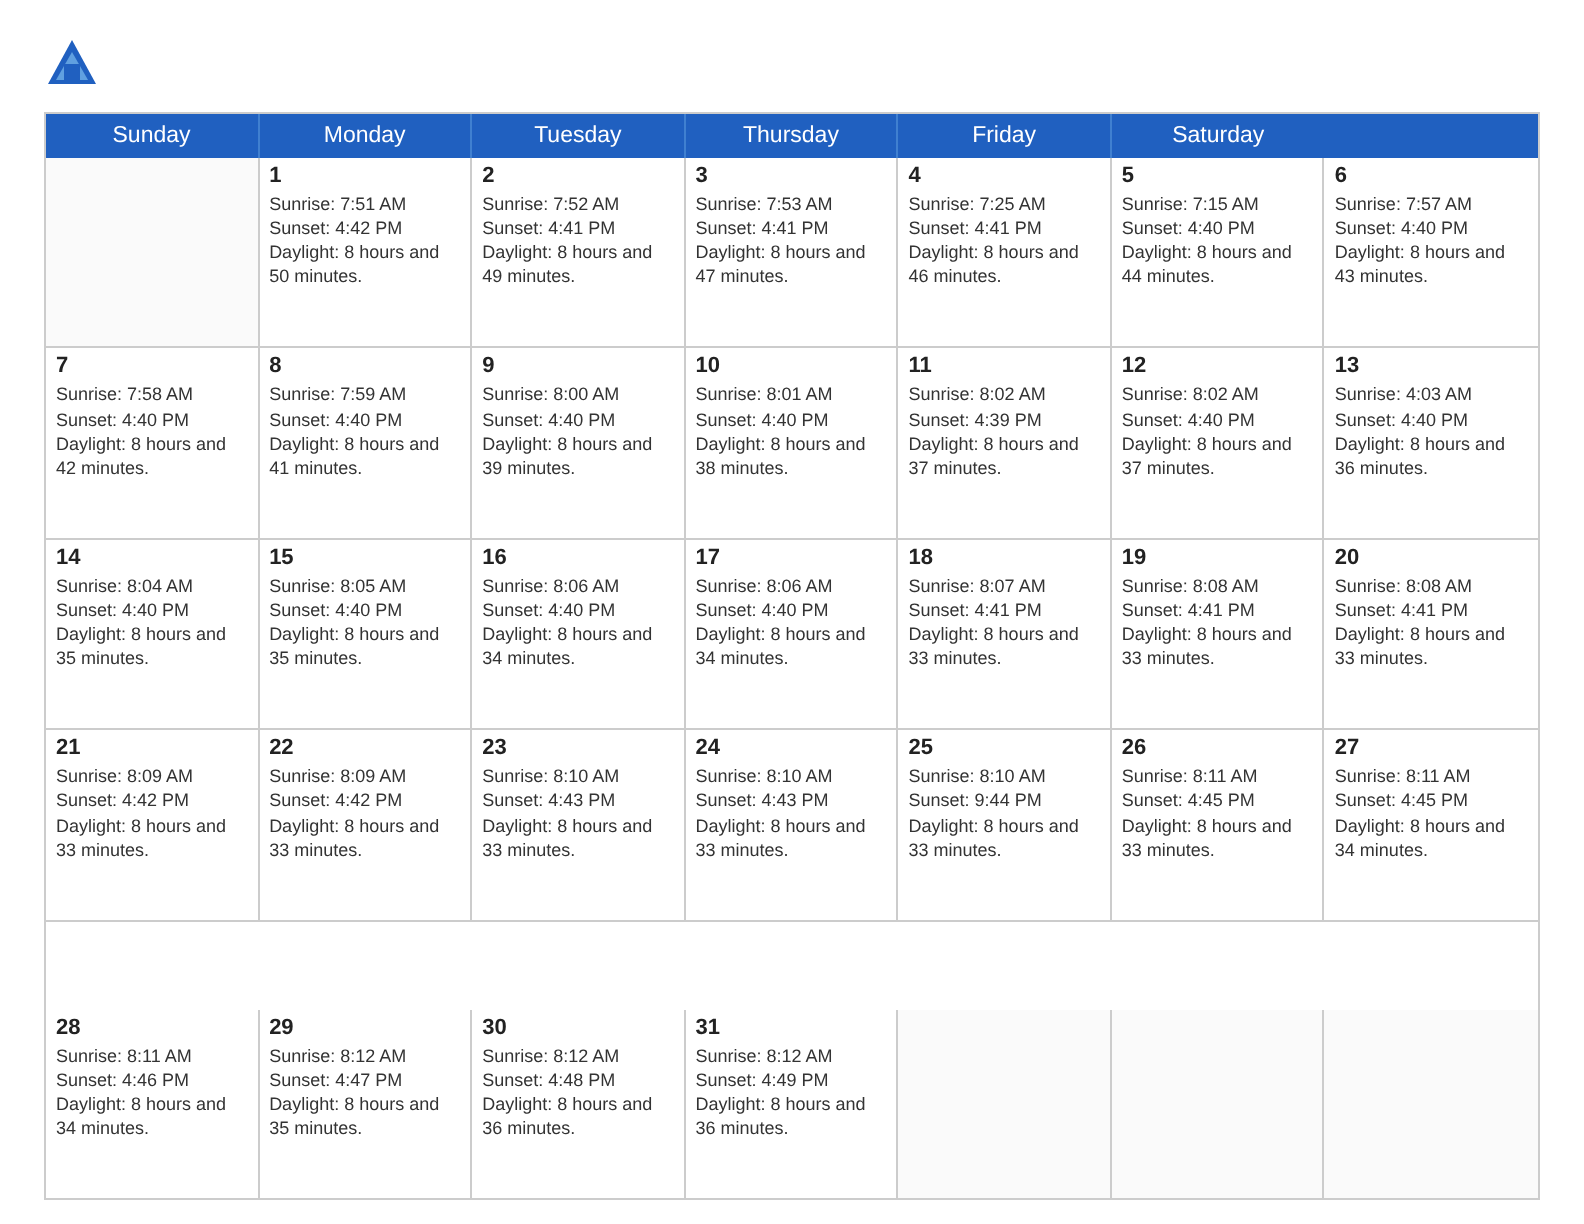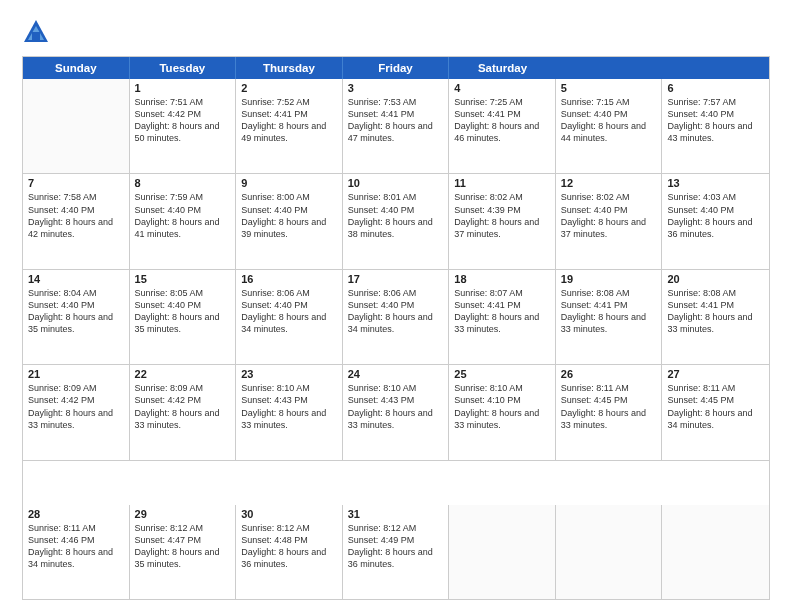--- a/index.html
+++ b/index.html
@@ -67,21 +67,21 @@
       border: 1px solid #ccc;
     }
     .cal-header {
       display: grid;
       grid-template-columns: repeat(7, 1fr);
       background: #2060c0;
     }
     .cal-header-cell {
       color: #fff;
       font-size: 11.5px;
-      font-weight: bold;
+      font-weight: normal;
       text-align: center;
       padding: 5px 2px;
       border-right: 1px solid #4080d0;
     }
     .cal-header-cell:last-child { border-right: none; }
     .cal-body {
       display: flex;
       flex-direction: column;
       flex: 1;
     }
@@ -133,20 +133,21 @@
     </div>
     <div class="title-block">
       <div class="month-title"></div>
       <div class="location"></div>
     </div>
   </div>
 
   <div class="calendar">
     <div class="cal-header">
     <div class="cal-header-cell">Sunday</div>
+        <div class="cal-header-cell">Monday</div>
         <div class="cal-header-cell">Tuesday</div>
         <div class="cal-header-cell">Thursday</div>
         <div class="cal-header-cell">Friday</div>
         <div class="cal-header-cell">Saturday</div>
       </div>
     <div class="cal-body">
     <div class="cal-row">
           <div class="cal-cell empty"></div>
           <div class="cal-cell">
             <div class="day-number">1</div>
@@ -318,21 +319,21 @@
           <div class="cal-cell">
             <div class="day-number">24</div>
             <div class="cell-line">Sunrise: 8:10 AM</div>
             <div class="cell-line">Sunset: 4:43 PM</div>
             <div class="cell-line">Daylight: 8 hours and</div>
             <div class="cell-line">33 minutes.</div>
           </div>
           <div class="cal-cell">
             <div class="day-number">25</div>
             <div class="cell-line">Sunrise: 8:10 AM</div>
-            <div class="cell-line">Sunset: 4:10 PM</div>
+            <div class="cell-line">Sunset: 9:44 PM</div>
             <div class="cell-line">Daylight: 8 hours and</div>
             <div class="cell-line">33 minutes.</div>
           </div>
           <div class="cal-cell">
             <div class="day-number">26</div>
             <div class="cell-line">Sunrise: 8:11 AM</div>
             <div class="cell-line">Sunset: 4:45 PM</div>
             <div class="cell-line">Daylight: 8 hours and</div>
             <div class="cell-line">33 minutes.</div>
           </div>

